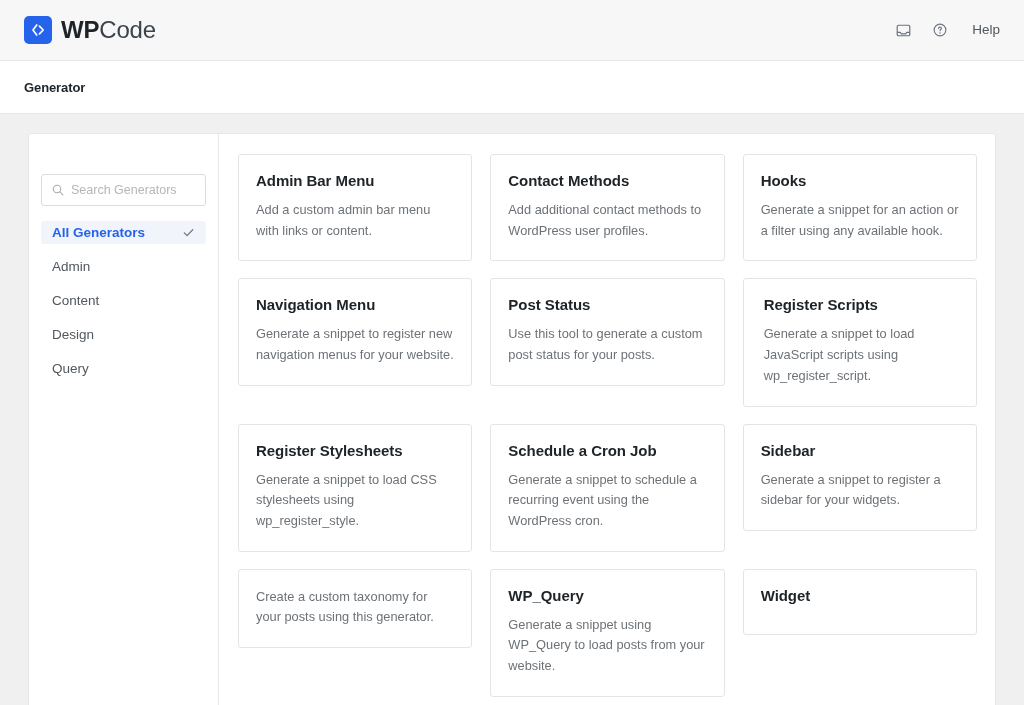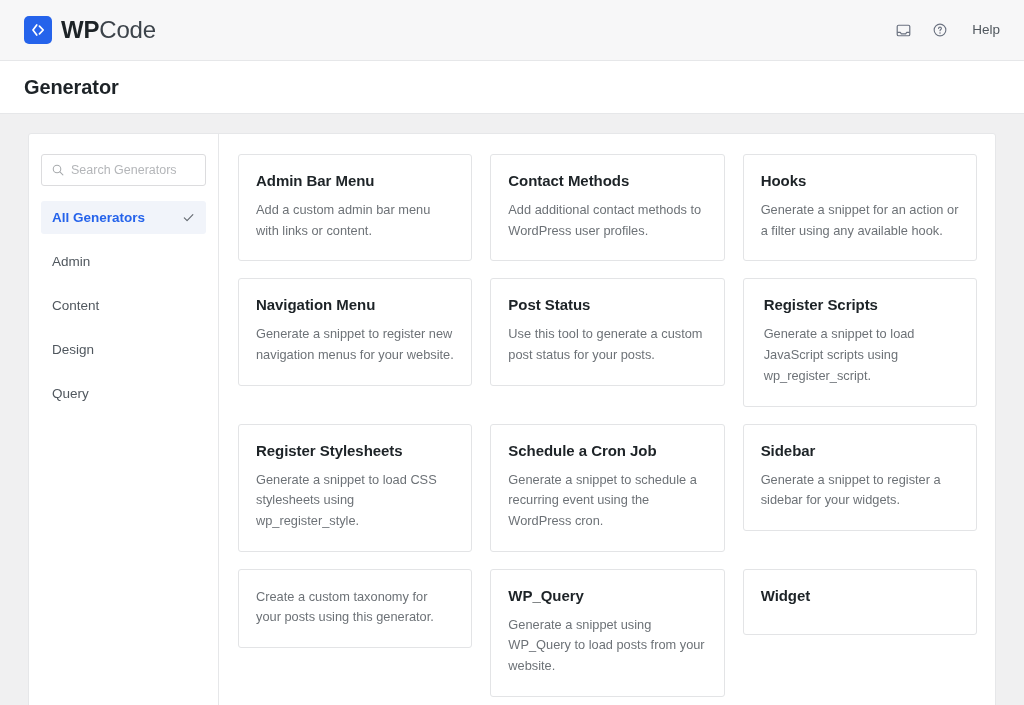--- a/index.html
+++ b/index.html
@@ -71,21 +71,21 @@
   
   .pagebar {
     height: 53px;
     background: #ffffff;
     border-bottom: 1px solid #e6e7e9;
     display: flex;
     align-items: center;
     padding: 0 24px;
   }
   .page-title {
-    font-size: 20px;
+    font-size: 13px;
     font-weight: 700;
     color: #1d2327;
     letter-spacing: -0.1px;
   }
 
   
   .page-body {
     padding: 19px 28px 0 28px;
     height: calc(705px - 61px - 53px);
   }
@@ -101,20 +101,21 @@
   
   .sidebar {
     width: 190px;
     flex: 0 0 190px;
     border-right: 1px solid #e6e7e9;
     padding: 20px 12px 20px 12px;
   }
   .search-wrap {
     position: relative;
     margin-bottom: 15px;
+    margin-top: 20px;
   }
   .search-icon {
     position: absolute;
     left: 10px;
     top: 50%;
     transform: translateY(-50%);
     color: #a7aaad;
     display: flex;
     pointer-events: none;
   }
@@ -129,21 +130,21 @@
     color: #3c434a;
     background: #fff;
     outline: none;
   }
   .search-input::placeholder { color: #b4b6b9; }
 
   .nav-list { list-style: none; margin: 0; padding: 0; }
   .nav-item {
     display: flex;
     align-items: center;
-    height: 33px;
+    height: 23px;
     padding: 0 10px 0 11px;
     border-radius: 3px;
     font-size: 13.5px;
     color: #50575e;
     cursor: pointer;
     margin-bottom: 0px;
   }
   .nav-item + .nav-item { margin-top: 11px; }
   .nav-item .nav-label { flex: 1; }
   .nav-item.active {

